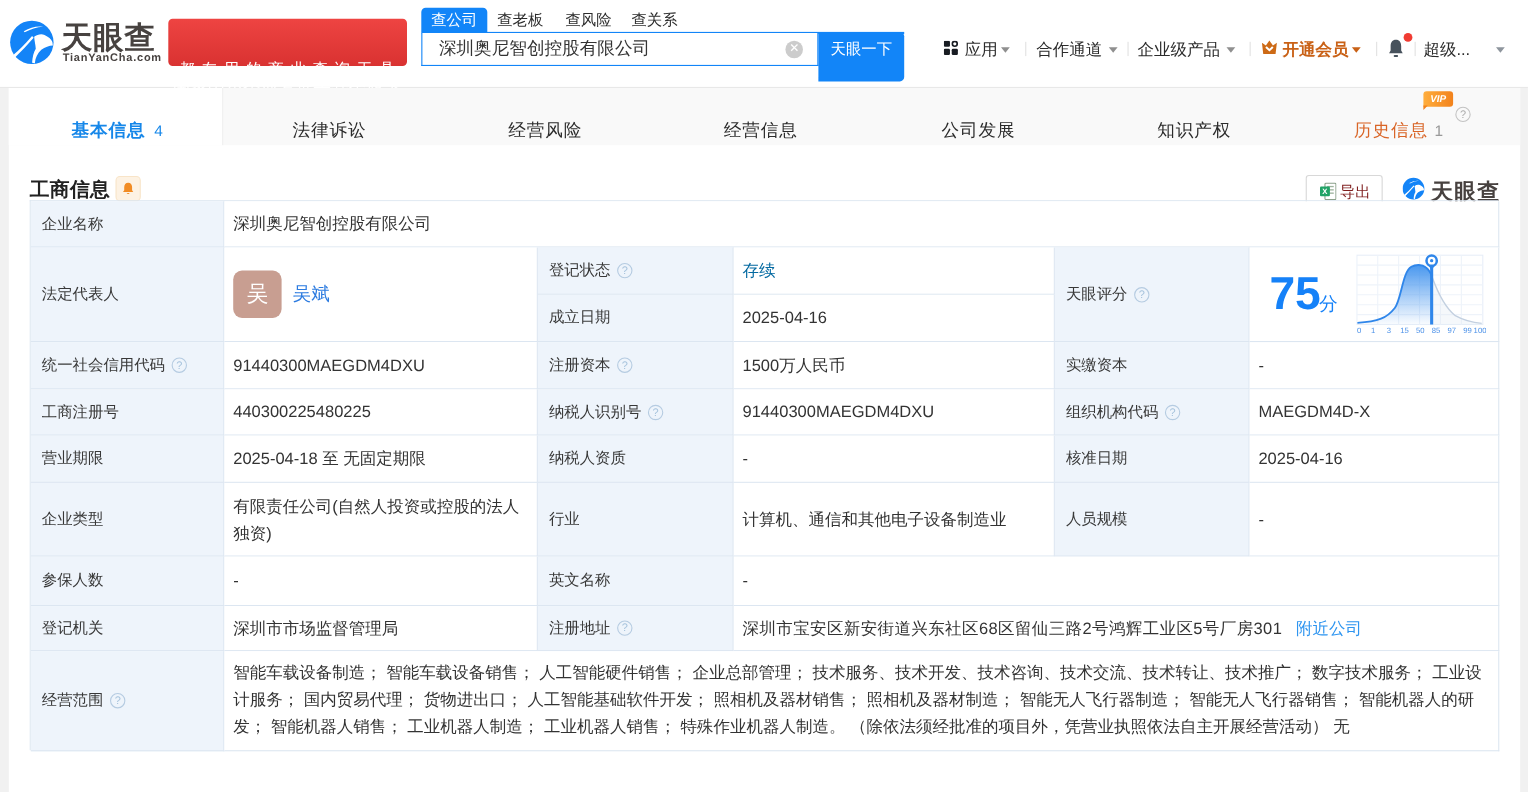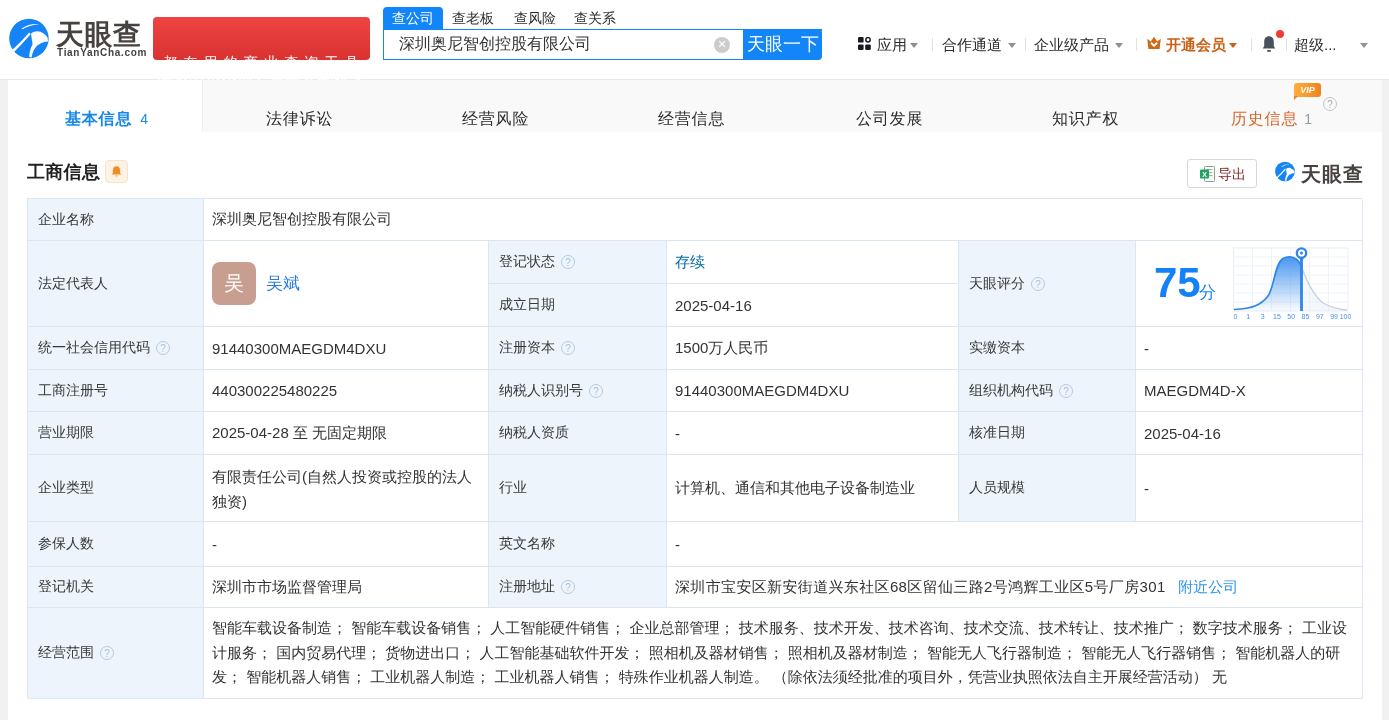--- a/index.html
+++ b/index.html
@@ -19,22 +19,22 @@
 
 .stab { position:absolute; top:10px; font-size:14px; color:#2c2c2c; }
 #stab-active { position:absolute; left:383px; top:7px; width:60px; height:22px; background:#1285f8; color:#fff;
   font-size:14px; text-align:center; line-height:22px; border-radius:4px 4px 0 0; }
 #sunderline { position:absolute; left:383px; top:29px; width:439px; height:2px; background:#1285f8; }
 #sinput { position:absolute; left:383px; top:30px; width:361px; height:30px; background:#fff;
   border:1px solid #1285f8; border-top:none; }
 #sinput span { position:absolute; left:15px; top:4px; font-size:16px; color:#333; }
 #sclear { position:absolute; left:714px; top:37px; width:16px; height:16px; border-radius:50%; background:#ccc;
   color:#fff; font-size:11px; line-height:15px; text-align:center; }
-#sbtn { position:absolute; left:744px; top:29px; width:78px; height:31px; background:#1285f8; color:#fff;
-  font-size:18px; text-align:center; line-height:31px; border-radius:0 4px 4px 0; }
+#sbtn { position:absolute; left:744px; top:29px; width:78px; height:45px; background:#1285f8; color:#fff;
+  font-size:14px; text-align:center; line-height:31px; border-radius:0 4px 4px 0; }
 
 
 .menu { position:absolute; top:36px; font-size:15px; color:#2b2b2b; }
 .caret { position:absolute; top:43px; width:0; height:0; border-left:4.5px solid transparent;
   border-right:4.5px solid transparent; border-top:5px solid #8f8f8f; }
 .mdiv { position:absolute; top:38px; width:1px; height:13px; background:#e2e2e2; }
 
 
 #nav { position:absolute; left:8px; top:80px; width:1374px; height:52px; background:#f9f9f9; }
 #nav-active { position:absolute; left:0px; top:0px; width:195px; height:52px; background:#fff; border-right:1px solid #eee; }
@@ -49,21 +49,21 @@
 #bellbox { position:absolute; left:105px; top:160px; width:23px; height:23px; background:#fdf2e3; border:1px solid #f8e4c8; border-radius:4px; }
 #exportbtn { position:absolute; left:1187px; top:159px; width:70px; height:29px; border:1px solid #d8d8d8; border-radius:3px; background:#fff; }
 #exportbtn span { position:absolute; left:30px; top:6px; font-size:14px; color:#7f1d1d; }
 #minilogo-txt { position:absolute; left:1301px; top:161px; font-size:20px; font-weight:700; color:#47413f; letter-spacing:1px; }
 
 
 #lstrip { position:absolute; left:0; top:80px; width:8px; height:640px; background:#f1f1f1; }
 #rstrip { position:absolute; left:1382px; top:80px; width:7px; height:640px; background:#f1f1f1; }
 
 
-#tbl { position:absolute; left:27px; top:198px; width:1335px; height:500px;
+#tbl { position:absolute; left:27px; top:182px; width:1335px; height:500px;
   display:grid;
   grid-template-columns:176px 285px 178px 292px 177px 227px;
   grid-template-rows:42px 43px 43px 43px 42px 43px 67px 45px 41px 91px;
   border-top:1px solid #dce6f1; border-left:1px solid #dce6f1;
   font-size:15px; color:#333; }
 #tbl > div { border-right:1px solid #dce6f1; border-bottom:1px solid #dce6f1; display:flex; align-items:center; background:#fff; padding-left:8px; }
 #tbl > div.lb { background:#eef4fb; font-size:14px; color:#383838; padding-left:10px; }
 .q { display:inline-block; width:14px; height:14px; border-radius:50%; border:1px solid #b5cbe1; color:#a5c2dc;
   font-size:10px; line-height:13px; text-align:center; margin-left:6px; flex:none; }
 .green { color:#0369a1; }
@@ -238,21 +238,21 @@
     <div>-</div>
 
     <div class="lb">工商注册号</div>
     <div>440300225480225</div>
     <div class="lb">纳税人识别号 <span class="q">?</span></div>
     <div>91440300MAEGDM4DXU</div>
     <div class="lb">组织机构代码 <span class="q">?</span></div>
     <div>MAEGDM4D-X</div>
 
     <div class="lb">营业期限</div>
-    <div>2025-04-28 至 无固定期限</div>
+    <div>2025-04-18 至 无固定期限</div>
     <div class="lb">纳税人资质</div>
     <div>-</div>
     <div class="lb">核准日期</div>
     <div>2025-04-16</div>
 
     <div class="lb">企业类型</div>
     <div class="multiline" style="padding-top:9px;line-height:25px">有限责任公司(自然人投资或控股的法人<br>独资)</div>
     <div class="lb">行业</div>
     <div>计算机、通信和其他电子设备制造业</div>
     <div class="lb">人员规模</div>

